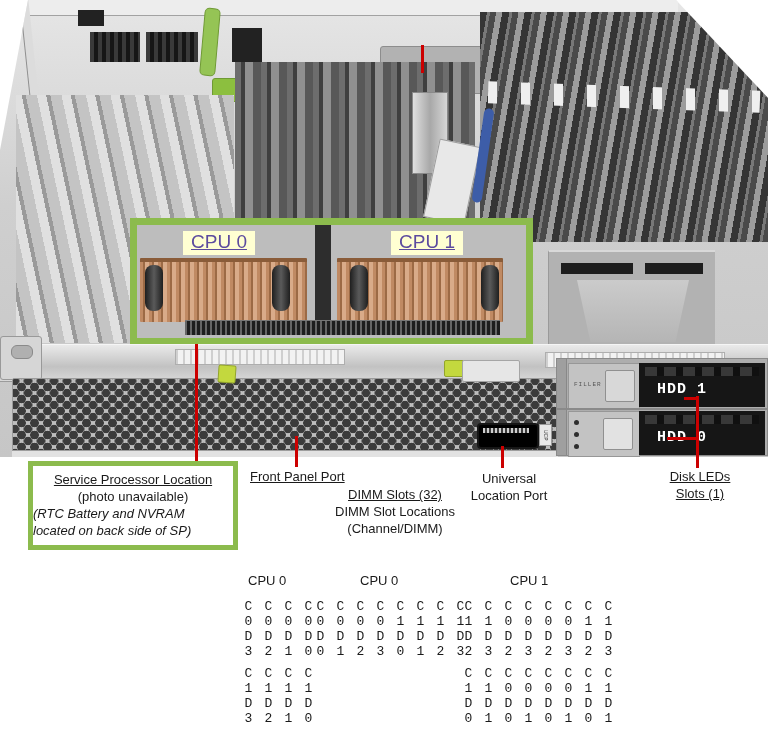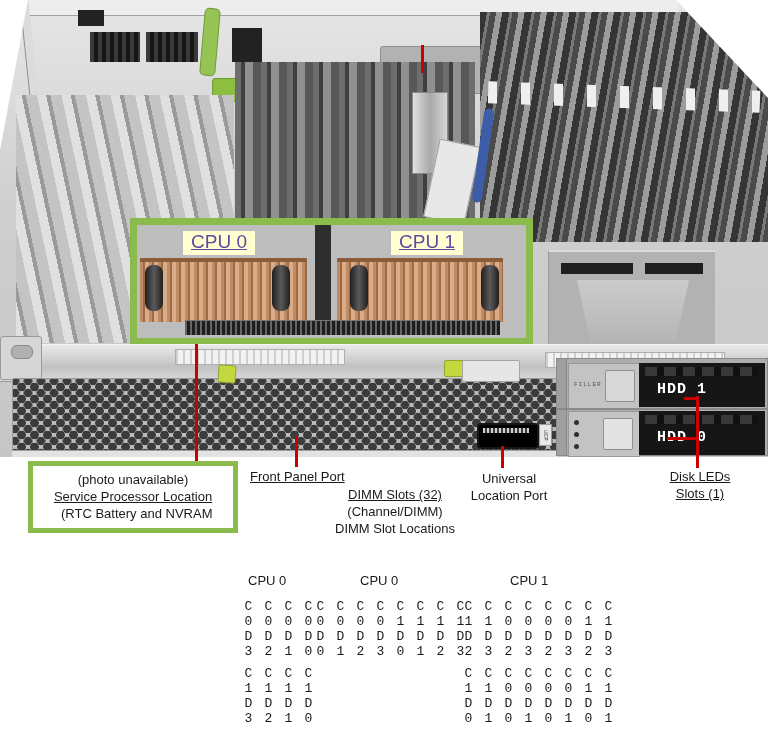--- a/index.html
+++ b/index.html
@@ -105,21 +105,21 @@
   .cpu-gap{position:absolute;left:178px;top:0;width:16px;height:100px;background:#2d2d2d;}
   .pins{position:absolute;left:48px;top:95px;width:315px;height:14px;border-top:1px solid #777;
     background:repeating-linear-gradient(90deg,#666 0 2px,#1e1e1e 2px 5px);}
   .cpu-label{position:absolute;top:6px;background:#ffffd2;color:#5c4b9e;font-size:19px;
     padding:0 8px 2px;text-decoration:underline;}
 
   
   .sp-box{position:absolute;left:28px;top:461px;width:210px;box-sizing:border-box;
     border:5px solid #8cbb4d;background:#fff;padding:5px 0 6px;font-size:13px;line-height:17px;}
   .sp-box .c{text-align:center;}
-  .sp-box .l{text-align:left;padding-left:28px;}
+  .sp-box .l{text-align:left;padding-left:0;font-style:italic;}
 
   
   .dimm-head{position:absolute;left:295px;top:486px;width:200px;text-align:center;
     font-size:13px;line-height:17px;}
   .dimm-row{position:absolute;left:0;width:768px;}
   .dimm-group{position:absolute;top:0;}
   .dimm-group-header{font-size:13px;height:16px;margin-bottom:10px;}
   .dimm-cols{display:flex;gap:7px;}
   .dimm-col{width:13px;display:flex;flex-direction:column;align-items:center;
     font-family:"Liberation Mono",monospace;font-size:13px;line-height:15px;color:#1a1a1a;}
@@ -227,39 +227,40 @@
 
   <div class="red-v" style="left:421px;top:45px;height:28px;"></div>
   <div class="red-v" style="left:195px;top:344px;height:118px;"></div>
   <div class="red-v" style="left:295px;top:436px;height:31px;"></div>
   <div class="red-v" style="left:501px;top:446px;height:22px;"></div>
   <div class="red-v" style="left:696px;top:396px;height:72px;"></div>
   <div class="red-h" style="left:684px;top:397px;width:14px;"></div>
   <div class="red-h" style="left:667px;top:437px;width:31px;"></div>
 
   <div class="sp-box">
+    <div class="c u">Service Processor Location</div>
     <div class="c">(photo unavailable)</div>
-    <div class="c u">Service Processor Location</div>
     <div class="l">(RTC Battery and NVRAM</div>
+    <div class="l">located on back side of SP)</div>
   </div>
 
   <div class="abs callout u" style="left:250px;top:468px;">Front Panel Port</div>
   <div class="abs callout" style="left:449px;top:470px;width:120px;">
     <div>Universal</div>
     <div>Location Port</div>
   </div>
   <div class="abs callout" style="left:650px;top:468px;width:100px;">
     <div class="u">Disk LEDs</div>
     <div class="u">Slots (1)</div>
   </div>
 
   <div class="dimm-head">
     <div class="u">DIMM Slots (32)</div>
+    <div>DIMM Slot Locations</div>
     <div>(Channel/DIMM)</div>
-    <div>DIMM Slot Locations</div>
   </div>
   <div id="dimm-row1" class="dimm-row">
       <div class="dimm-group">
         <div class="dimm-group-header">CPU 0</div>
         <div class="dimm-cols">
           <div class="dimm-col">
             <span>C</span>
             <span>0</span>
             <span>D</span>
             <span>3</span>

